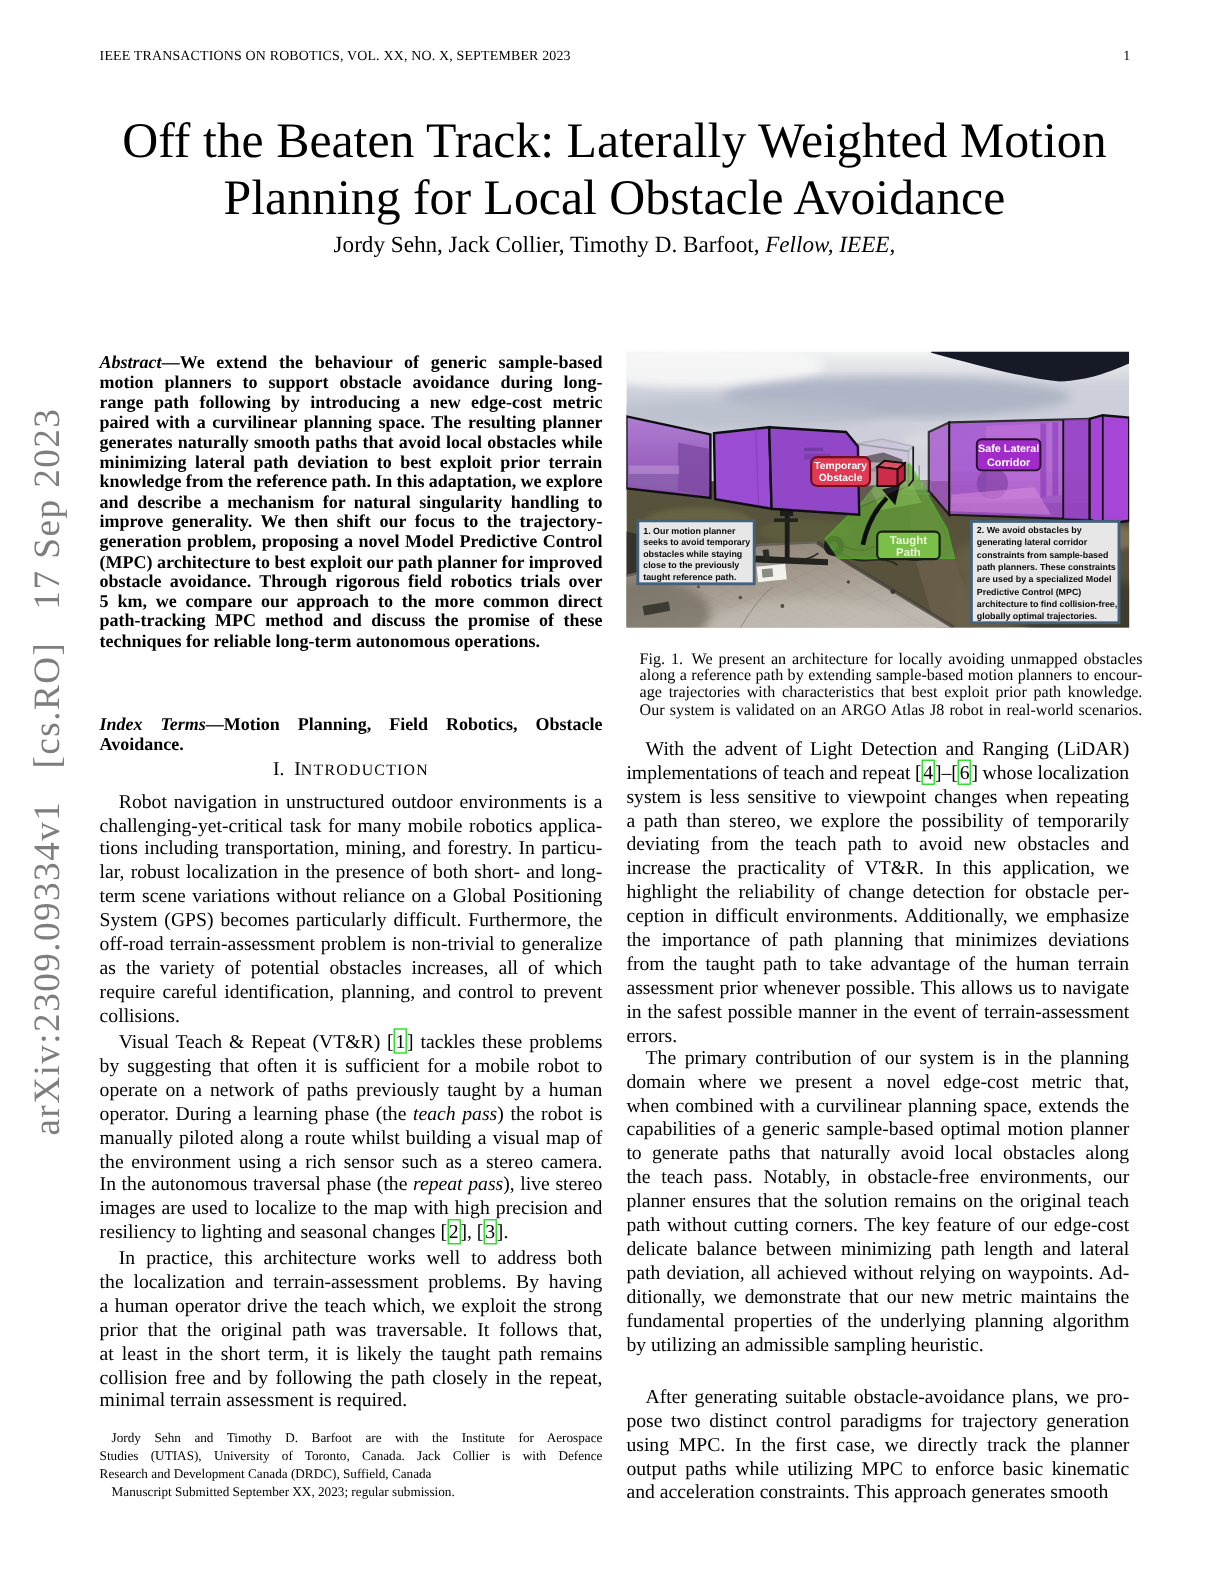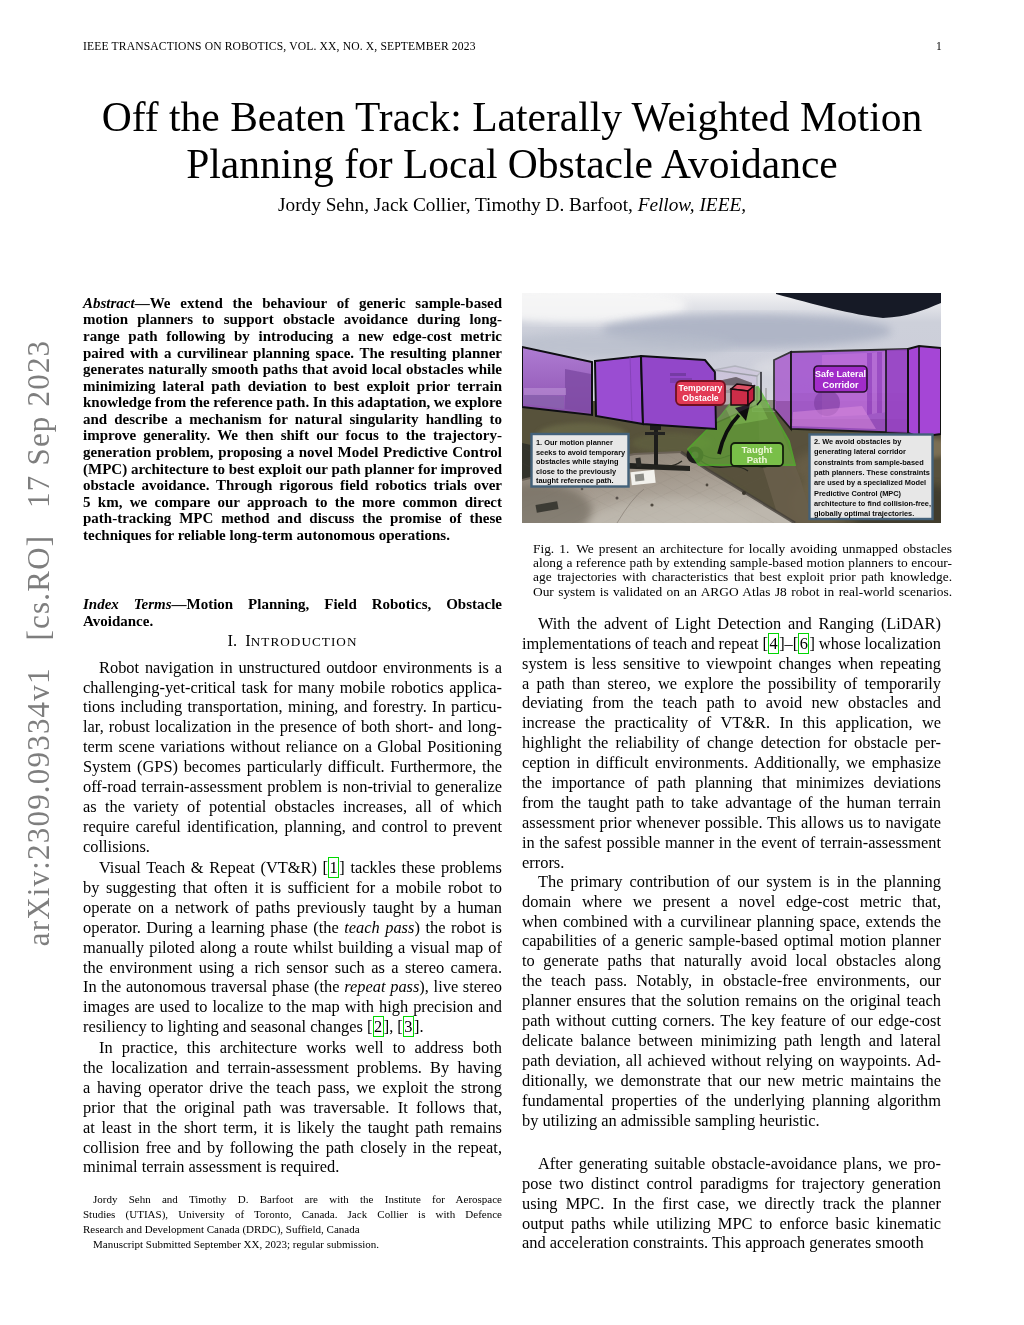--- a/index.html
+++ b/index.html
@@ -75,21 +75,21 @@
 <div class="jl">manually piloted along a route whilst building a visual map of</div>
 <div class="jl">the environment using a rich sensor such as a stereo camera.</div>
 <div class="jl">In the autonomous traversal phase (the <i>repeat pass</i>), live stereo</div>
 <div class="jl">images are used to localize to the map with high precision and</div>
 <div class="jn">resiliency to lighting and seasonal changes [<span class="cite">2</span>], [<span class="cite">3</span>].</div>
 </div>
 
 <div class="abs col body" style="left:83px;top:1037.9px;">
 <div class="jl"><span style="display:inline-block;width:16px;"></span>In practice, this architecture works well to address both</div>
 <div class="jl">the localization and terrain-assessment problems. By having</div>
-<div class="jl">a having operator drive the teach pass, we exploit the strong</div>
+<div class="jl">a human operator drive the teach which, we exploit the strong</div>
 <div class="jl">prior that the original path was traversable. It follows that,</div>
 <div class="jl">at least in the short term, it is likely the taught path remains</div>
 <div class="jl">collision free and by following the path closely in the repeat,</div>
 <div class="jn">minimal terrain assessment is required.</div>
 </div>
 
 <div class="abs col foot" style="left:83px;top:1192.2px;">
 <div class="jl"><span style="display:inline-block;width:10px;"></span>Jordy Sehn and Timothy D. Barfoot are with the Institute for Aerospace</div>
 <div class="jl">Studies (UTIAS), University of Toronto, Canada. Jack Collier is with Defence</div>
 <div class="jn">Research and Development Canada (DRDC), Suffield, Canada</div>

